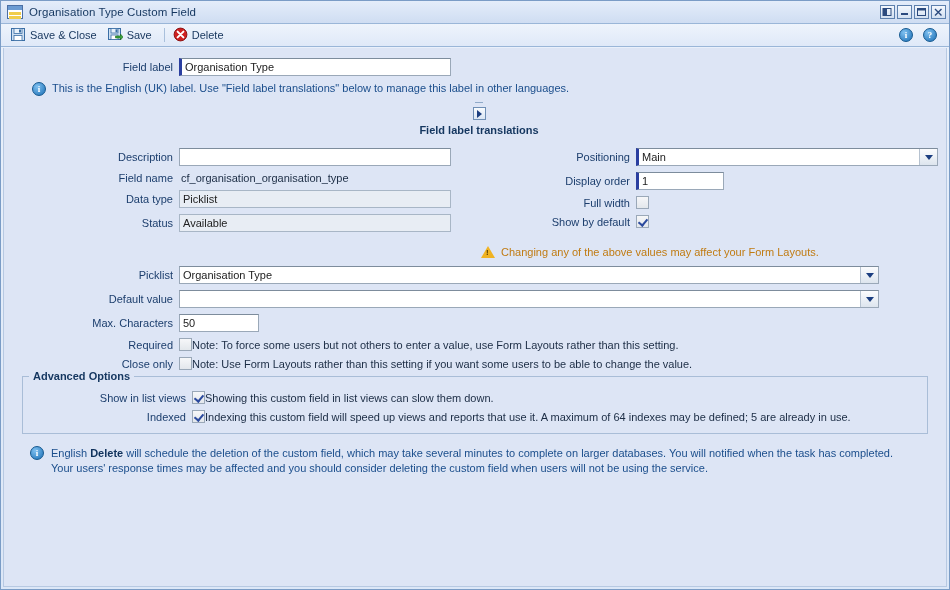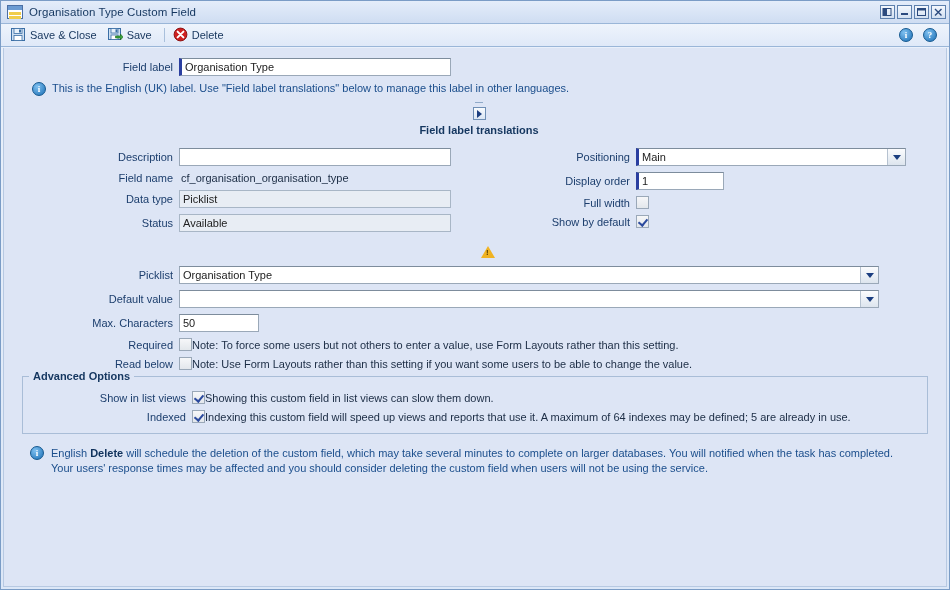--- a/index.html
+++ b/index.html
@@ -477,21 +477,21 @@
           </div>
           <div class="row">
             <div class="lbl" style="width:155px">Status</div>
             <div class="fld ro" style="width:272px">Available</div>
           </div>
         </div>
 
         <div class="col-right">
           <div class="row">
             <div class="lbl" style="width:107px">Positioning</div>
-            <div class="fld req sel" style="width:270px">
+            <div class="fld req sel" style="width:302px">
               <span>Main</span>
               <span class="arrowbox">
                   <span class="caret"></span>
                 </span>
             </div>
           </div>
           <div class="row">
             <div class="lbl" style="width:107px">Display order</div>
             <div class="fld req" style="width:88px">1</div>
           </div>
@@ -501,20 +501,21 @@
           </div>
           <div class="row">
             <div class="lbl" style="width:107px">Show by default</div>
             <span class="cb checked"></span>
           </div>
         </div>
       </div>
 
       <div class="warnrow" style="padding-left:463px;">
         <span class="warn-tri"></span>
+        <span class="warn-text">Changing any of the above values may affect your Form Layouts.</span>
       </div>
 
       <div style="margin-top:8px">
         <div class="row">
           <div class="lbl" style="width:155px">Picklist</div>
           <div class="fld sel" style="width:700px">
             <span>Organisation Type</span>
             <span class="arrowbox">
                 <span class="caret"></span>
               </span>
@@ -535,21 +536,21 @@
         </div>
       </div>
 
       <div>
         <div class="row">
           <div class="lbl" style="width:155px">Required</div>
           <span class="cb"></span>
           <span class="note">Note: To force some users but not others to enter a value, use Form Layouts rather than this setting.</span>
         </div>
         <div class="row">
-          <div class="lbl" style="width:155px">Read below</div>
+          <div class="lbl" style="width:155px">Close only</div>
           <span class="cb"></span>
           <span class="note">Note: Use Form Layouts rather than this setting if you want some users to be able to change the value.</span>
         </div>
       </div>
 
       <div class="adv">
         <span class="adv-legend">Advanced Options</span>
         <div class="row">
           <div class="lbl" style="width:155px">Show in list views</div>
           <span class="cb checked"></span>

